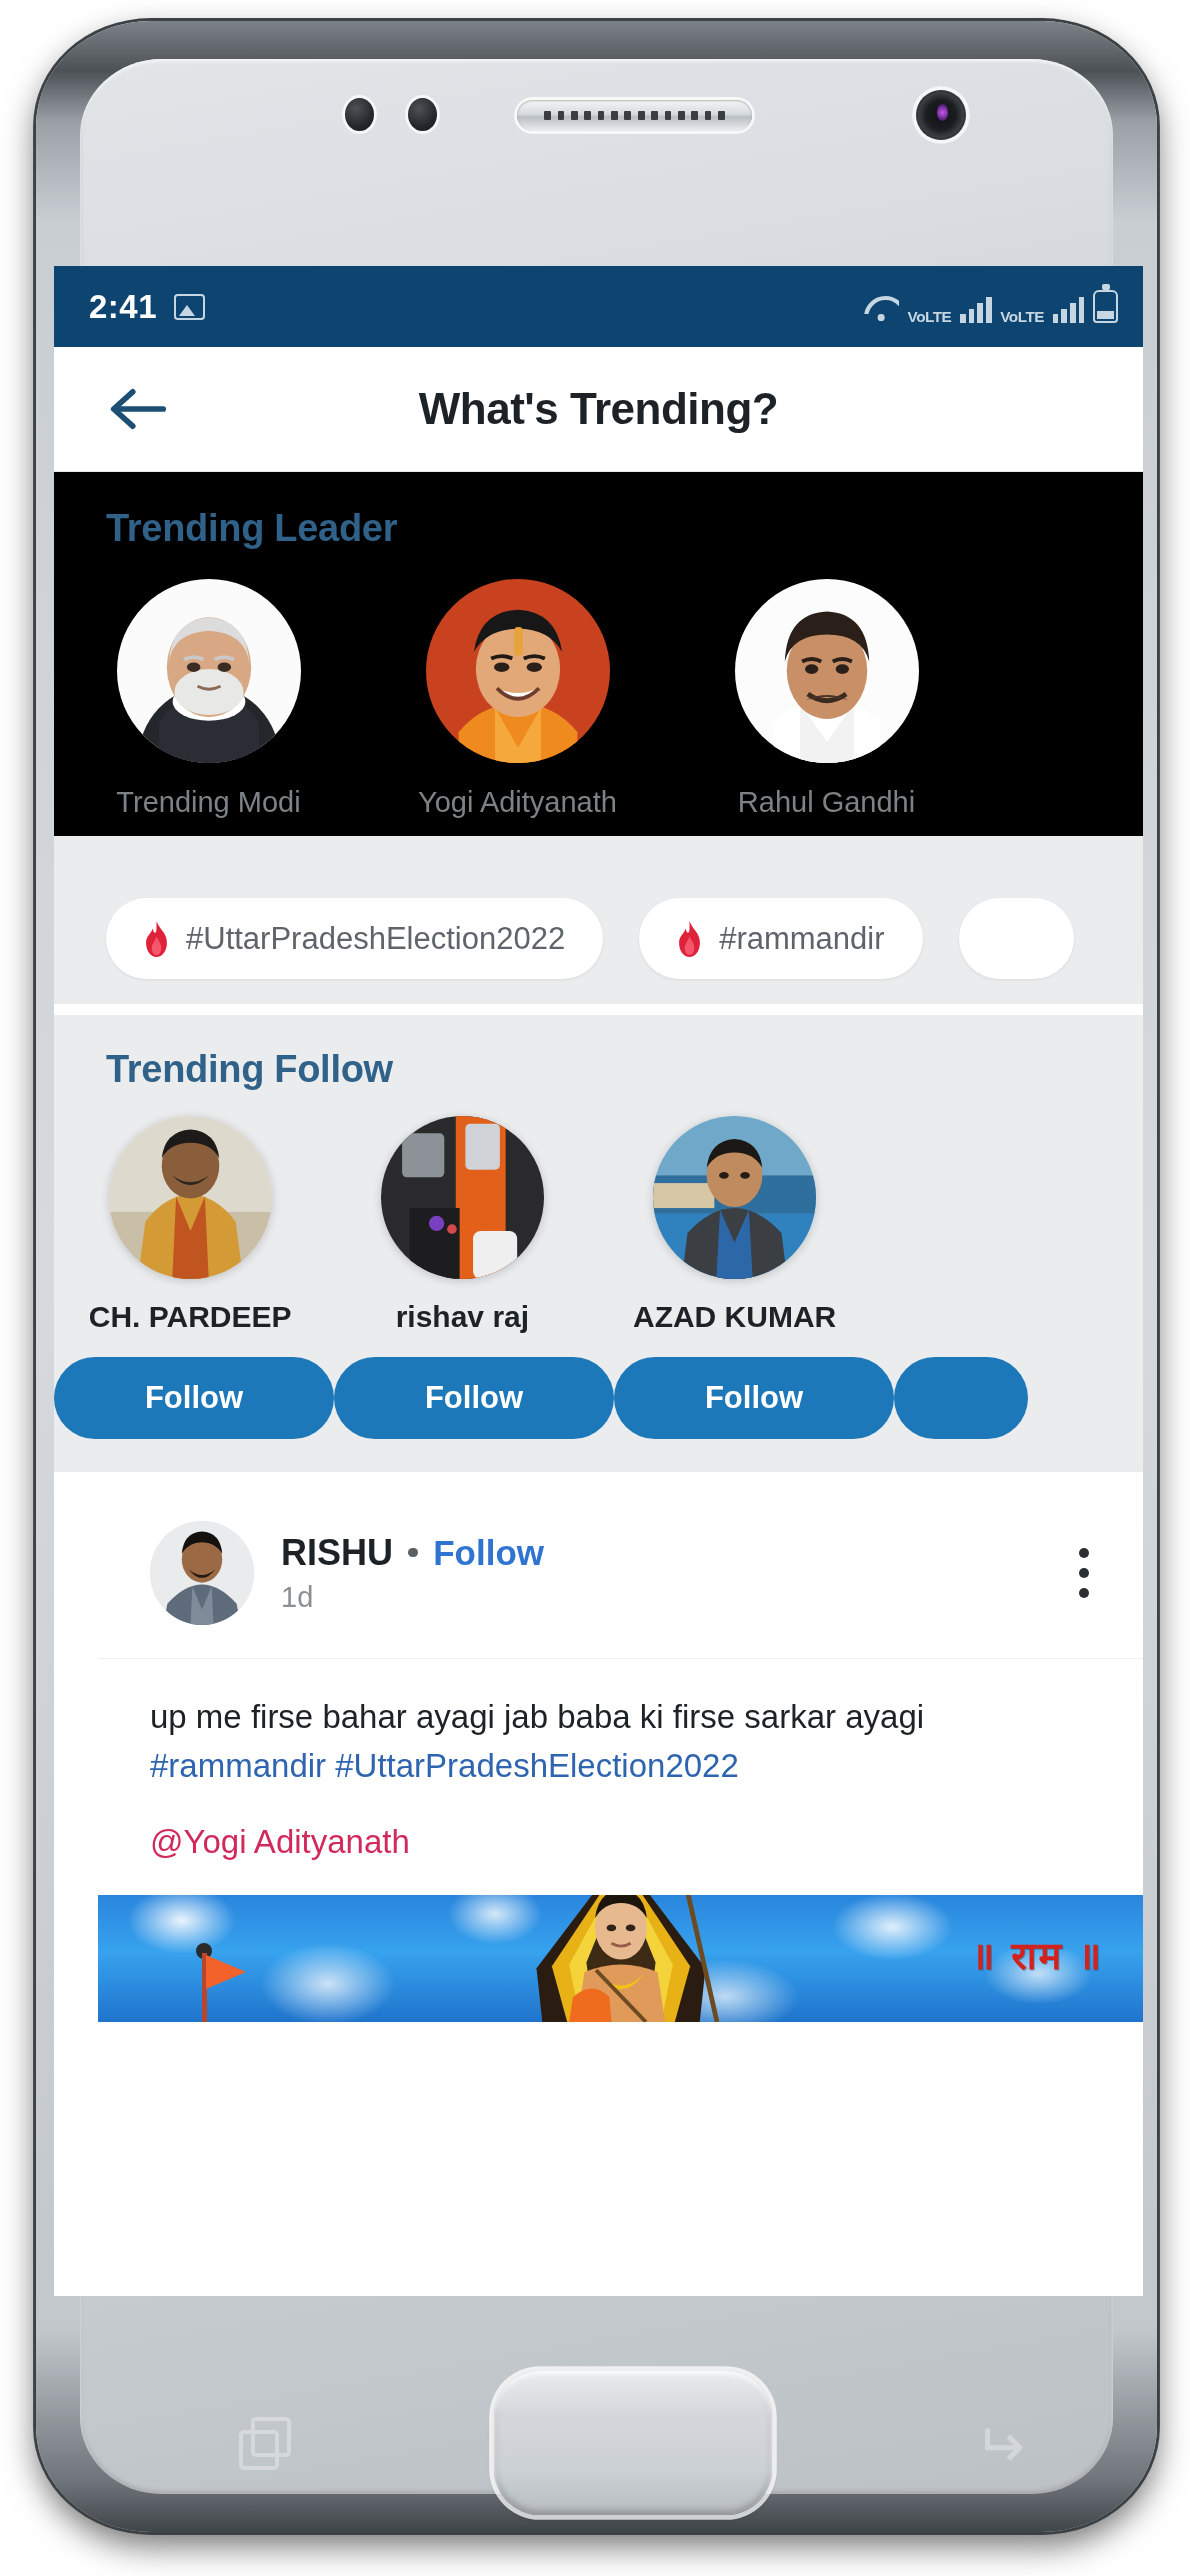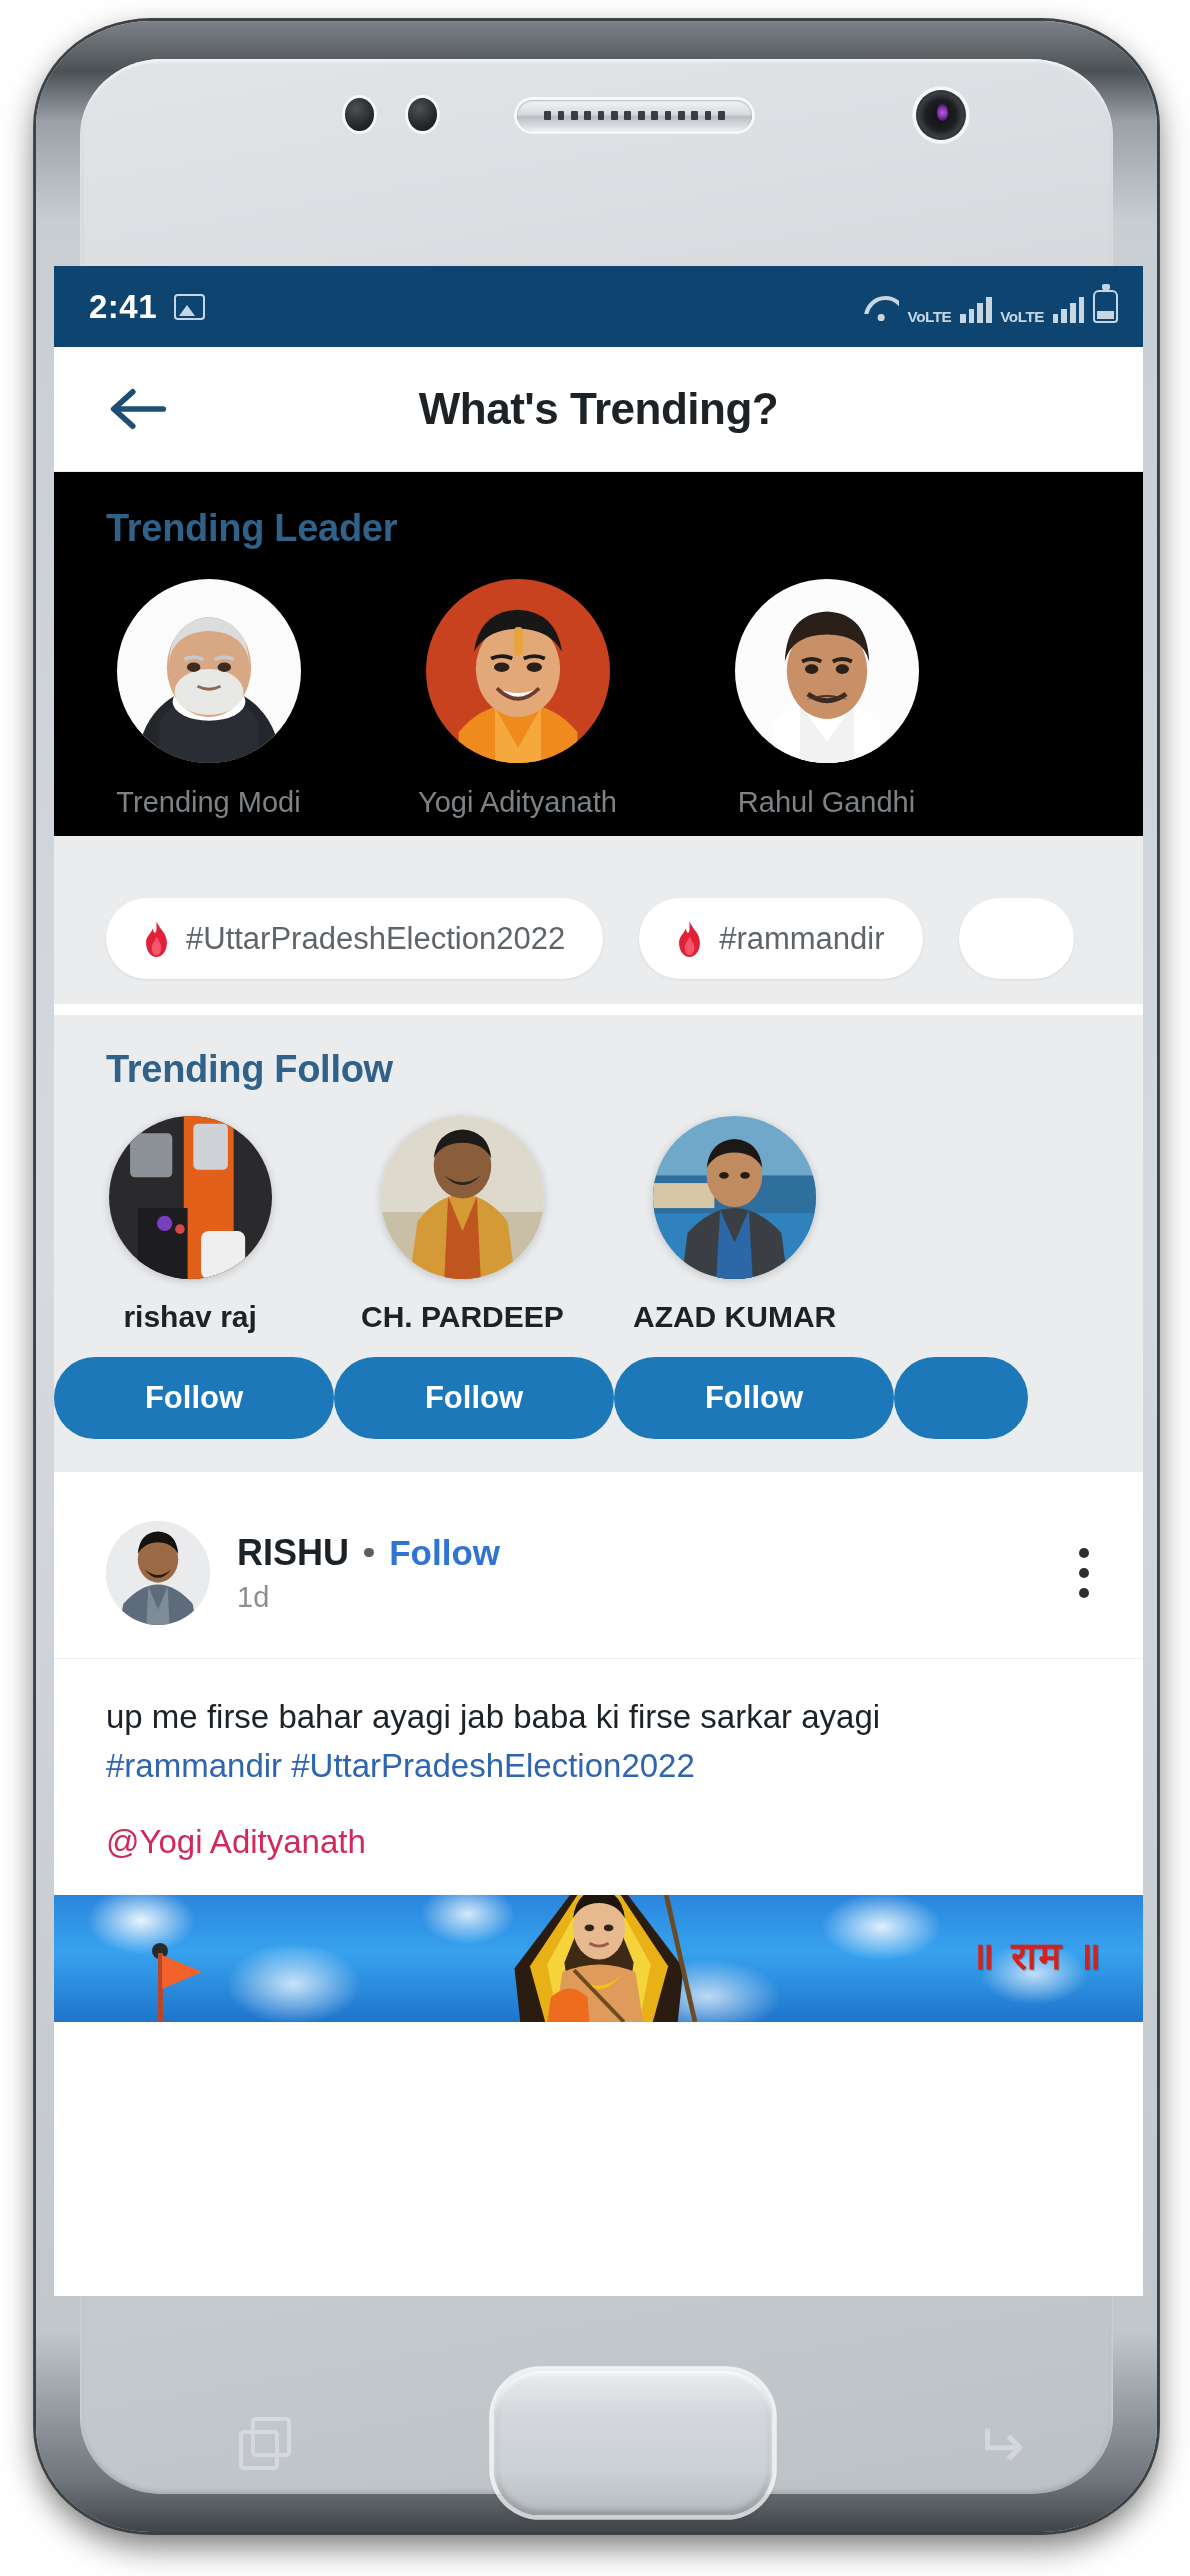--- a/index.html
+++ b/index.html
@@ -131,21 +131,21 @@
   .user .av{ width:163px; height:163px; border-radius:50%; overflow:hidden;
     box-shadow:0 1.9px 9.6px rgba(0,0,0,.18); }
   .user .nm{ margin-top:21px; font-size:30px; font-weight:bold; color:#1d2227; white-space:nowrap; }
   .follow-row{ display:flex; padding:23px 0 0 0; }
   .follow-cell{ width:334px; display:flex; justify-content:center; }
   .follow-btn{ width:280px; height:82px; border-radius:42px; background:#1c78b8; color:#fff;
     font-size:31px; font-weight:bold; display:flex; align-items:center; justify-content:center;
     border:none; cursor:pointer; font-family:"Liberation Sans", sans-serif; }
 
   
-  .post{ background:#fff; }
+  .post{ background:#fff;margin-left:44px; }
   .post-head{ display:flex; align-items:center; padding:38px 44px 33px 52px;
     border-bottom:1.9px solid #eceef0; }
   .post-av{ width:104px; height:104px; border-radius:50%; overflow:hidden; flex:0 0 auto;
     background:#e7e9eb; }
   .post-meta{ margin-left:27px; }
   .post-line1{ display:flex; align-items:center; gap:15.3px; }
   .post-user{ font-size:36px; font-weight:bold; color:#1d2227; }
   .dot{ width:9.6px; height:9.6px; border-radius:50%; background:#5a5f64; }
   .post-follow{ font-size:35px; font-weight:bold; color:#2f74d0; cursor:pointer; }
   .post-time{ margin-top:7.7px; font-size:29px; color:#8a8f94; }
@@ -347,46 +347,46 @@
 
     <div class="sec-grey" style="padding-top:33px;padding-bottom:33px;border-top:11.5px solid #ffffff;">
       <div class="pad">
           <div class="sec-title">Trending Follow</div>
         </div>
 
       <div class="user-row">
         <div class="user">
           <div class="av">
             <svg width="163" height="163" viewBox="0 0 170 170">
+              <rect width="170" height="170" fill="#ded9cd"></rect>
+              <rect y="100" width="170" height="70" fill="#c9bfa6"></rect>
+              <path d="M38 110 Q60 82 85 82 Q110 82 132 110 L140 170 L30 170 Z" fill="#d49a35"></path>
+              <path d="M70 84 L85 120 L100 84 L104 170 L66 170 Z" fill="#c0551f"></path>
+              <ellipse cx="85" cy="52" rx="30" ry="34" fill="#8a5d3b"></ellipse>
+              <path d="M55 44 Q58 16 85 14 Q112 16 115 44 Q106 28 85 28 Q64 28 55 44 Z" fill="#1d1b19"></path>
+              <path d="M66 62 Q85 76 104 62 Q85 82 66 62 Z" fill="#2b2520"></path>
+            </svg>
+          </div>
+          <div class="nm">CH. PARDEEP</div>
+        </div>
+
+        <div class="user">
+          <div class="av">
+            <svg width="163" height="163" viewBox="0 0 170 170">
               <rect width="170" height="170" fill="#2a2a2c"></rect>
               <rect x="78" width="52" height="170" fill="#e2601a"></rect>
               <rect x="88" y="8" width="36" height="48" rx="5" fill="#cfd2d6"></rect>
               <rect x="22" y="18" width="44" height="46" rx="5" fill="#8d9299"></rect>
               <rect x="30" y="96" width="52" height="74" fill="#1d1d1f"></rect>
               <rect x="96" y="120" width="46" height="50" rx="8" fill="#efefef"></rect>
               <circle cx="58" cy="112" r="8" fill="#7a3fbf"></circle>
               <circle cx="74" cy="118" r="5" fill="#d14a4a"></circle>
             </svg>
           </div>
           <div class="nm">rishav raj</div>
-        </div>
-
-        <div class="user">
-          <div class="av">
-            <svg width="163" height="163" viewBox="0 0 170 170">
-              <rect width="170" height="170" fill="#ded9cd"></rect>
-              <rect y="100" width="170" height="70" fill="#c9bfa6"></rect>
-              <path d="M38 110 Q60 82 85 82 Q110 82 132 110 L140 170 L30 170 Z" fill="#d49a35"></path>
-              <path d="M70 84 L85 120 L100 84 L104 170 L66 170 Z" fill="#c0551f"></path>
-              <ellipse cx="85" cy="52" rx="30" ry="34" fill="#8a5d3b"></ellipse>
-              <path d="M55 44 Q58 16 85 14 Q112 16 115 44 Q106 28 85 28 Q64 28 55 44 Z" fill="#1d1b19"></path>
-              <path d="M66 62 Q85 76 104 62 Q85 82 66 62 Z" fill="#2b2520"></path>
-            </svg>
-          </div>
-          <div class="nm">CH. PARDEEP</div>
         </div>
 
         <div class="user">
           <div class="av">
             <svg width="163" height="163" viewBox="0 0 170 170">
               <rect width="170" height="170" fill="#6fa8c9"></rect>
               <rect y="62" width="170" height="40" fill="#2f6f9e"></rect>
               <rect x="0" y="70" width="64" height="26" fill="#d7c7a4"></rect>
               <rect y="102" width="170" height="68" fill="#2f82bd"></rect>
               <path d="M36 122 Q60 96 85 96 Q110 96 134 122 L140 170 L30 170 Z" fill="#3b3f44"></path>

